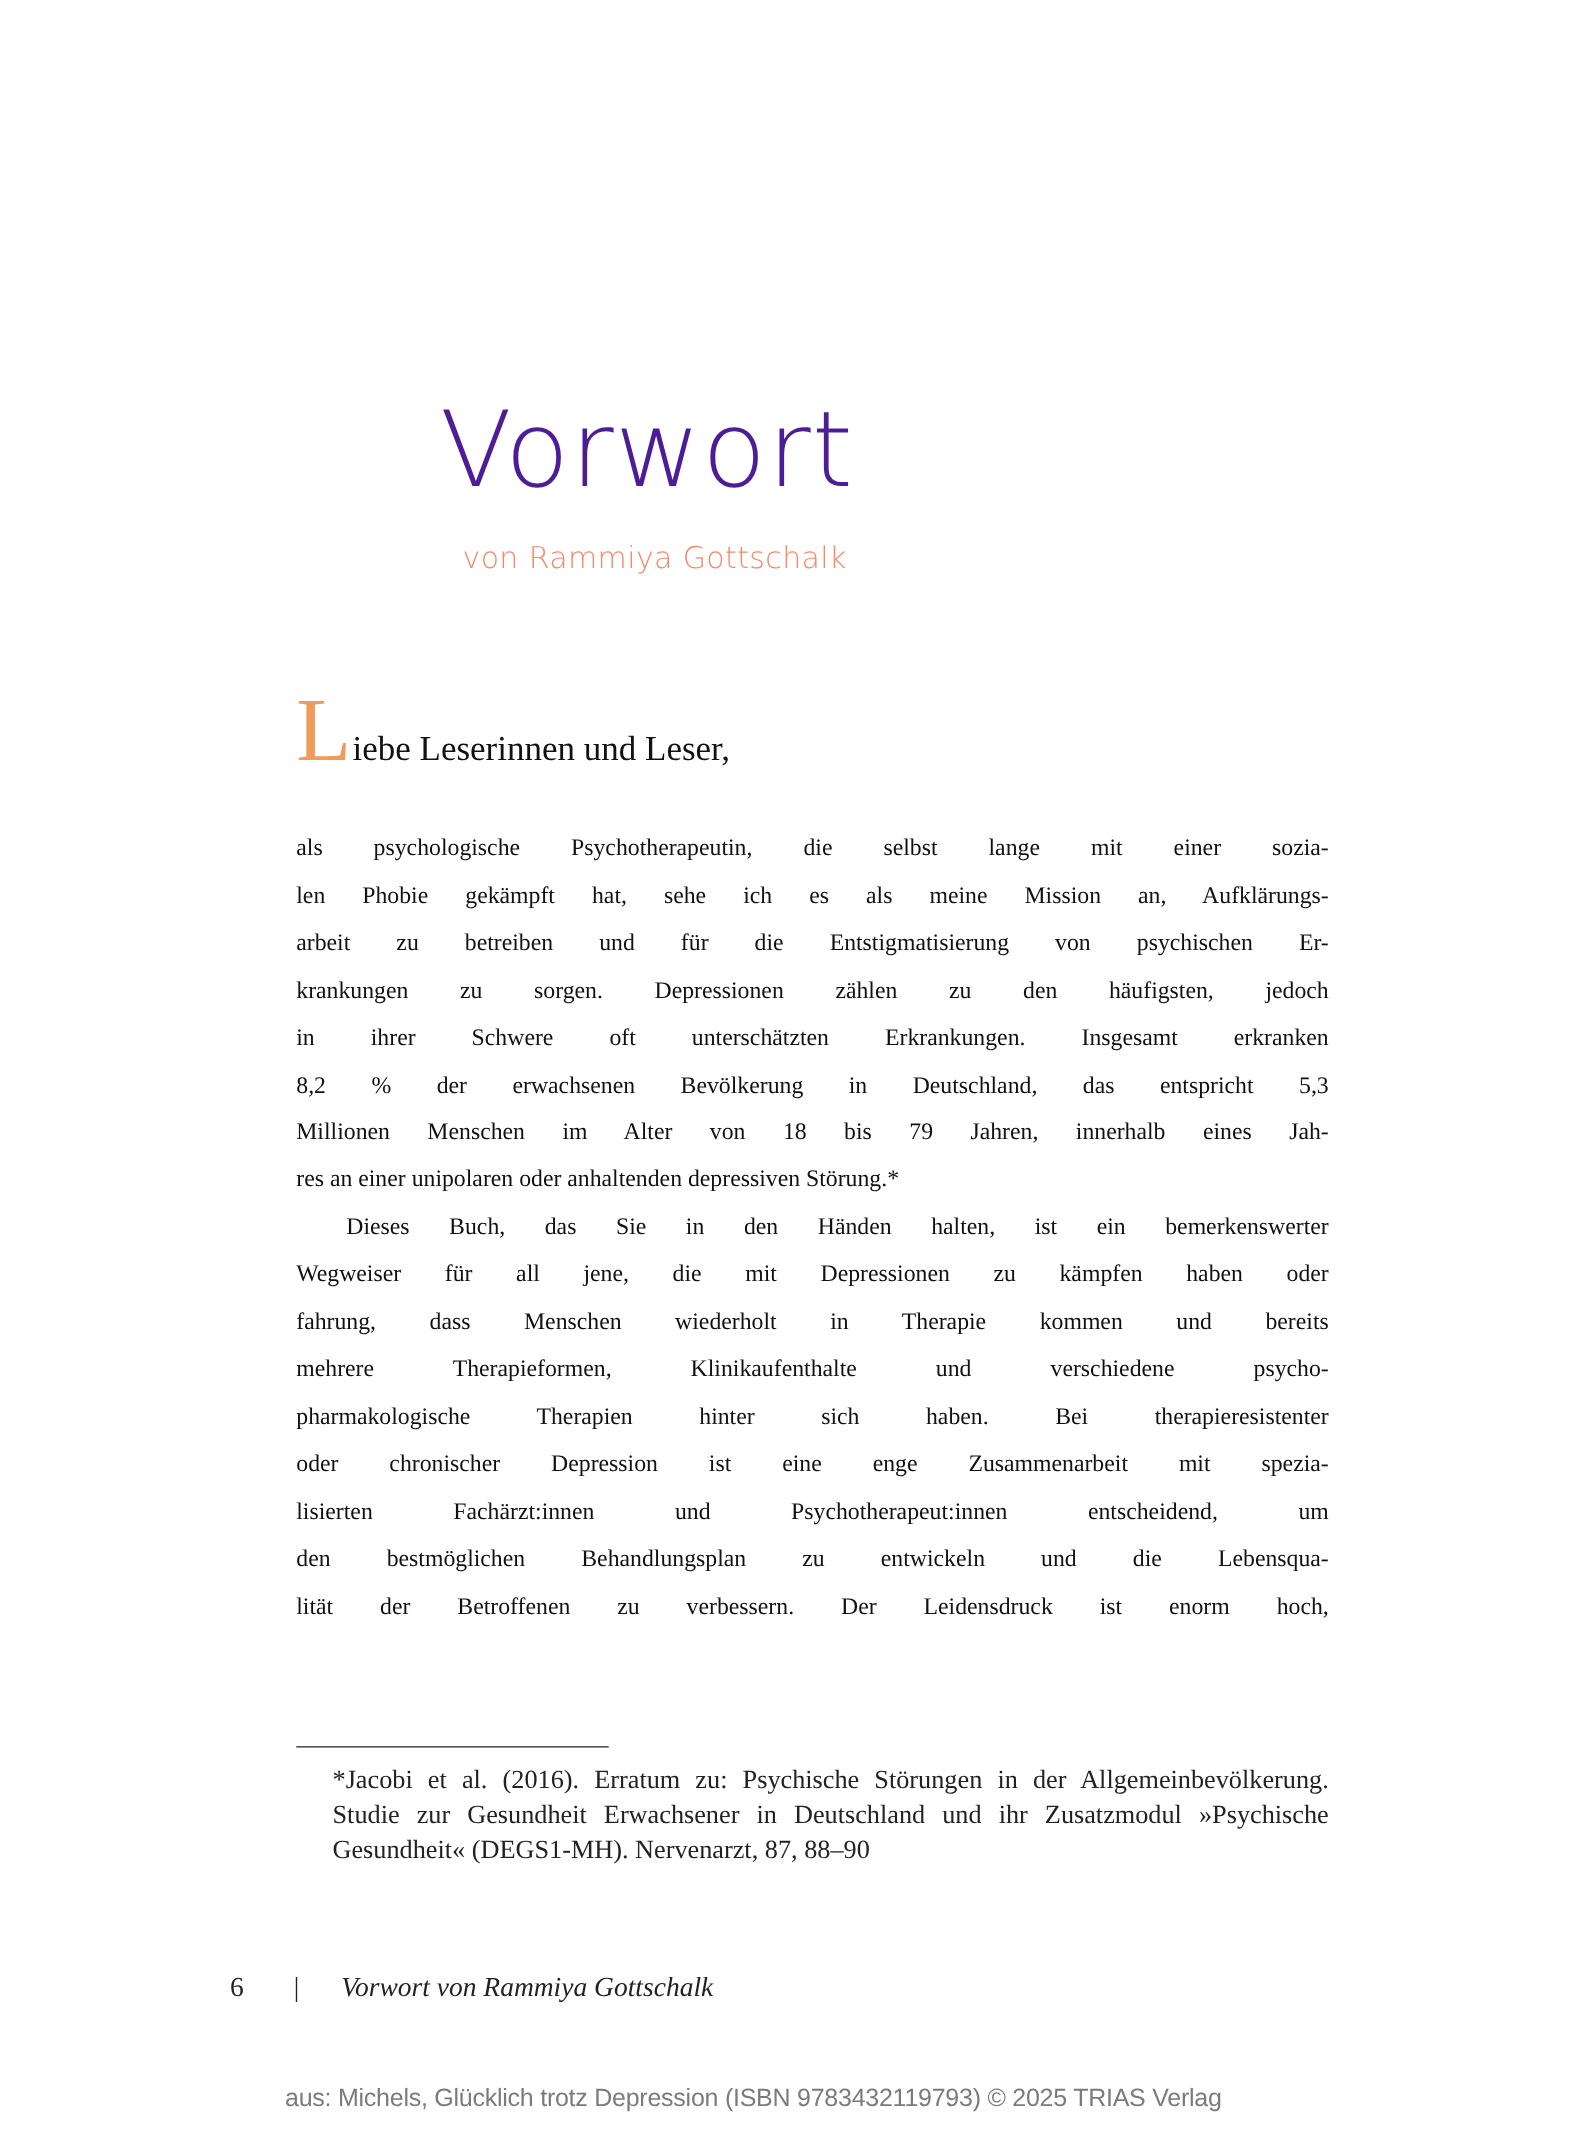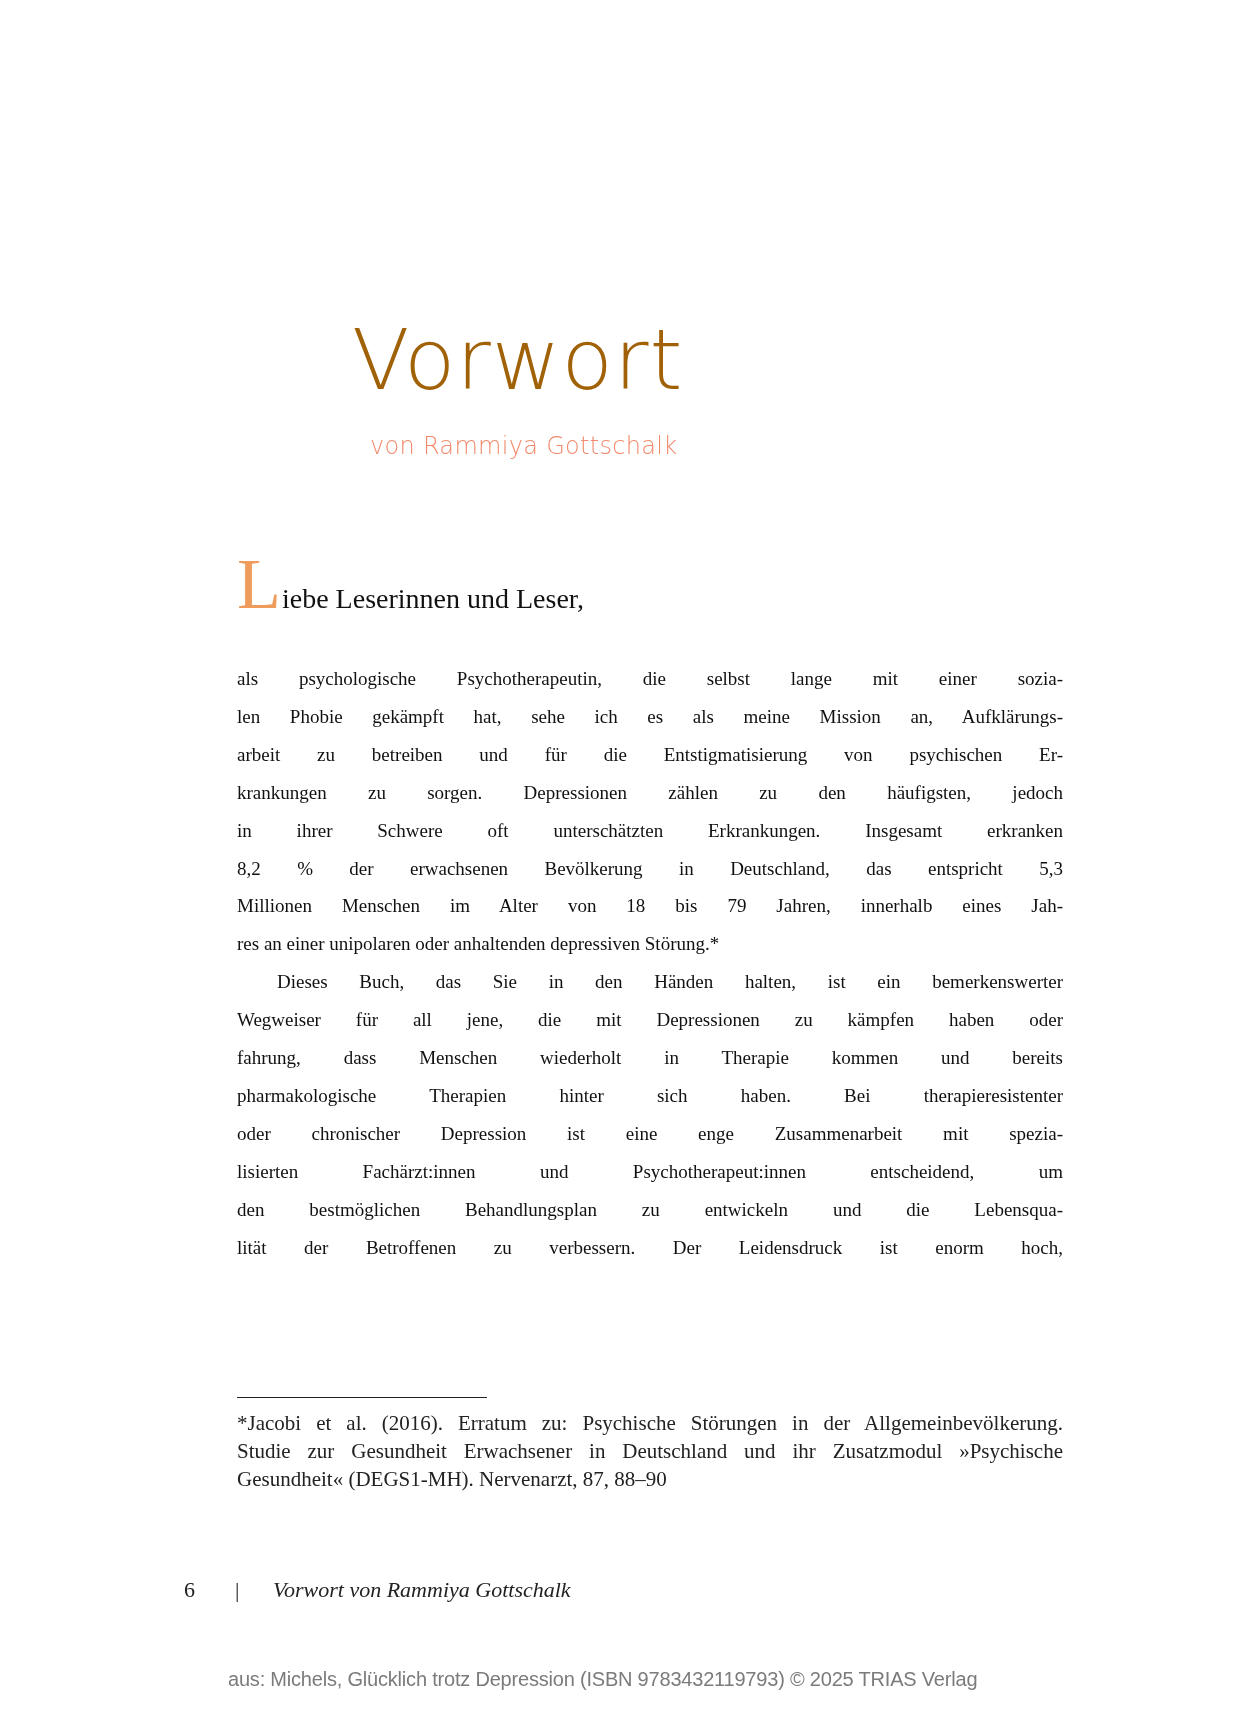--- a/index.html
+++ b/index.html
@@ -18,21 +18,21 @@
     .title {
       position: absolute;
       left: 352px;
       top: 318px;
       margin: 0;
       font-family: "DejaVu Sans", "Liberation Sans", sans-serif;
       font-weight: 200;
       font-size: 84px;
       line-height: 84px;
       letter-spacing: 1px;
-      color: #a16207;
+      color: #4c1d95;
       text-align: center;
     }
     .subtitle {
       position: absolute;
       left: 354px;
       top: 410px;
       margin: 16px;
       font-family: "DejaVu Sans", "Liberation Sans", sans-serif;
       font-weight: 300;
       font-size: 24px;
@@ -95,20 +95,21 @@
       font-family: "Liberation Serif", "DejaVu Serif", serif;
       font-size: 21px;
       line-height: 28px;
       color: #222;
     }
     .fn-line {
       display: block;
       white-space: nowrap;
       text-align: justify;
       text-align-last: justify;
+      margin-left: 29px;
     }
     .fn-line.last {
       text-align-last: left;
     }
     .running-foot {
       position: absolute;
       left: 184px;
       top: 1576px;
       font-family: "Liberation Serif", "DejaVu Serif", serif;
       font-size: 22px;
@@ -162,20 +163,21 @@
     <span class="body-line">krankungen zu sorgen. Depressionen zählen zu den häufigsten, jedoch</span>
     <span class="body-line">in ihrer Schwere oft unterschätzten Erkrankungen. Insgesamt erkranken</span>
     <span class="body-line">8,2 % der erwachsenen Bevölkerung in Deutschland, das entspricht 5,3</span>
     <span class="body-line">Millionen Menschen im Alter von 18 bis 79 Jahren, innerhalb eines Jah-</span>
     <span class="body-line last">res an einer unipolaren oder anhaltenden depressiven Störung.*</span>
   </div>
   <div>
     <span class="body-line indent">Dieses Buch, das Sie in den Händen halten, ist ein bemerkenswerter</span>
     <span class="body-line">Wegweiser für all jene, die mit Depressionen zu kämpfen haben oder</span>
     <span class="body-line">fahrung, dass Menschen wiederholt in Therapie kommen und bereits</span>
+    <span class="body-line">mehrere Therapieformen, Klinikaufenthalte und verschiedene psycho-</span>
     <span class="body-line">pharmakologische Therapien hinter sich haben. Bei therapieresistenter</span>
     <span class="body-line">oder chronischer Depression ist eine enge Zusammenarbeit mit spezia-</span>
     <span class="body-line">lisierten Fachärzt:innen und Psychotherapeut:innen entscheidend, um</span>
     <span class="body-line">den bestmöglichen Behandlungsplan zu entwickeln und die Lebensqua-</span>
     <span class="body-line">lität der Betroffenen zu verbessern. Der Leidensdruck ist enorm hoch,</span>
   </div>
 </div>
 
 <div class="footnote-rule"></div>
 

